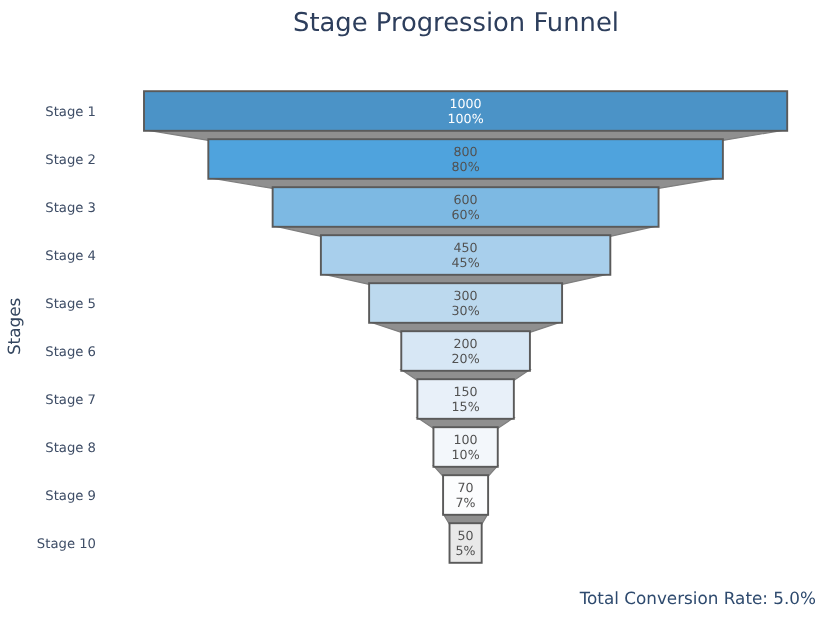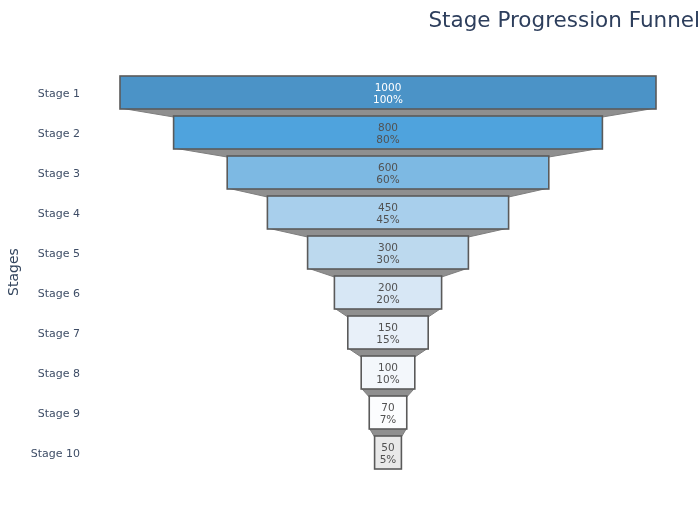--- a/index.html
+++ b/index.html
@@ -13,21 +13,21 @@
     width: 700px;
     height: 521px;
     background: #ffffff;
     overflow: hidden;
   }
   .chart-title {
     position: absolute;
     left: 60px;
     right: 0;
     top: 7px;
-    text-align: right;
+    text-align: center;
     font-size: 21.5px;
     line-height: 1.2;
     color: #2d3e5c;
   }
   .y-axis-label {
     position: absolute;
     left: -30px;
     top: 264px;
     width: 86px;
     text-align: center;
@@ -101,13 +101,14 @@
       <text x="80" y="373" text-anchor="end" dominant-baseline="central" font-size="11" fill="#3e4d66">Stage 8</text>
       <rect x="369.24" y="396" width="37.52" height="33" fill="#fcfdfe" stroke="#5a5a5a" stroke-width="1.6"></rect>
       <text x="388" y="407.2" text-anchor="middle" dominant-baseline="central" font-size="10.5" fill="#525252">70</text>
       <text x="388" y="419.4" text-anchor="middle" dominant-baseline="central" font-size="10.5" fill="#525252">7%</text>
       <text x="80" y="413" text-anchor="end" dominant-baseline="central" font-size="11" fill="#3e4d66">Stage 9</text>
       <rect x="374.6" y="436" width="26.8" height="33" fill="#e9e9e9" stroke="#5a5a5a" stroke-width="1.6"></rect>
       <text x="388" y="447.2" text-anchor="middle" dominant-baseline="central" font-size="10.5" fill="#525252">50</text>
       <text x="388" y="459.4" text-anchor="middle" dominant-baseline="central" font-size="10.5" fill="#525252">5%</text>
       <text x="80" y="453" text-anchor="end" dominant-baseline="central" font-size="11" fill="#3e4d66">Stage 10</text>
     </svg>
+  <div class="footer-annotation" style="color: rgb(46, 74, 110);">Total Conversion Rate: 5.0%</div>
 </div>
 
 </body></html>

